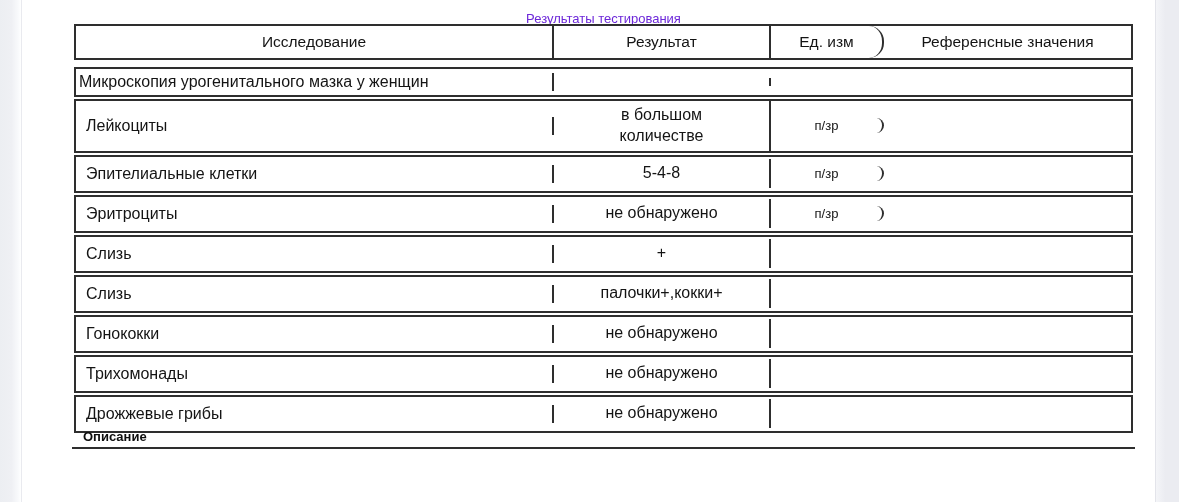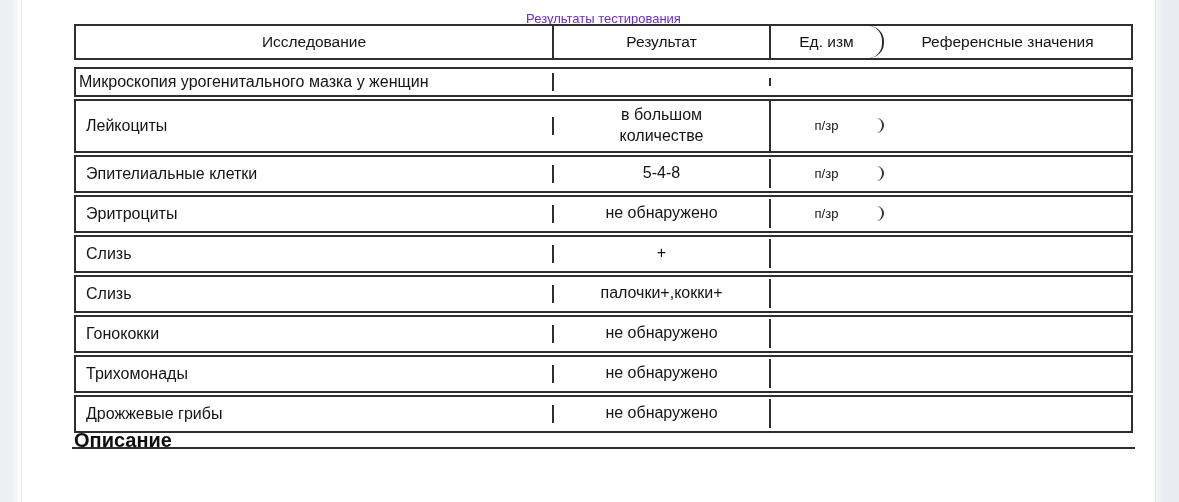--- a/index.html
+++ b/index.html
@@ -98,23 +98,23 @@
   }
   .c3 {
     flex: 0 0 113px;
     justify-content: center;
     font-size: 13px;
     border-radius: 15px;
   }
   .c4 { flex: 1 1 auto; }
   .desc {
     position: absolute;
-    left: 74px;
+    left: 83px;
     top: 429px;
-    font-size: 20px;
+    font-size: 13px;
     font-weight: bold;
     color: #0e0e0e;
   }
   .desc-line {
     position: absolute;
     left: 72px;
     top: 447px;
     width: 1063px;
     height: 2px;
     background: var(--border, #3a3a3a);

